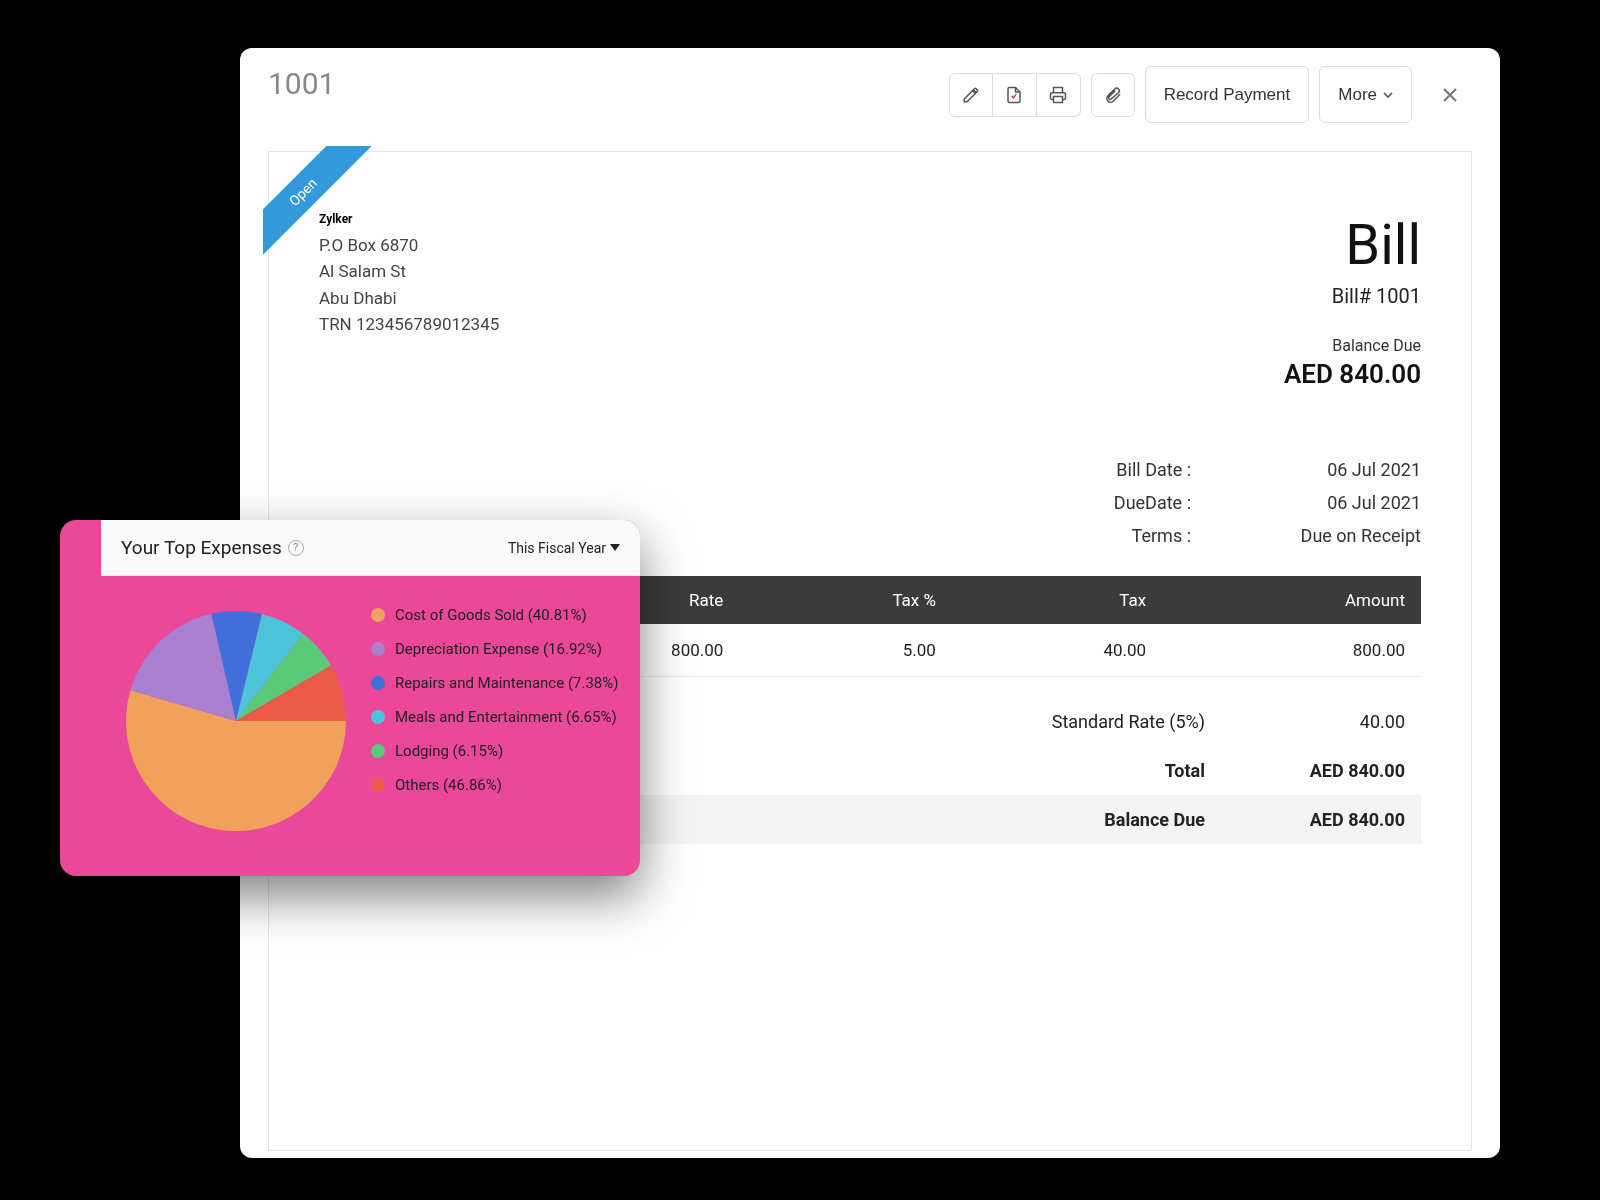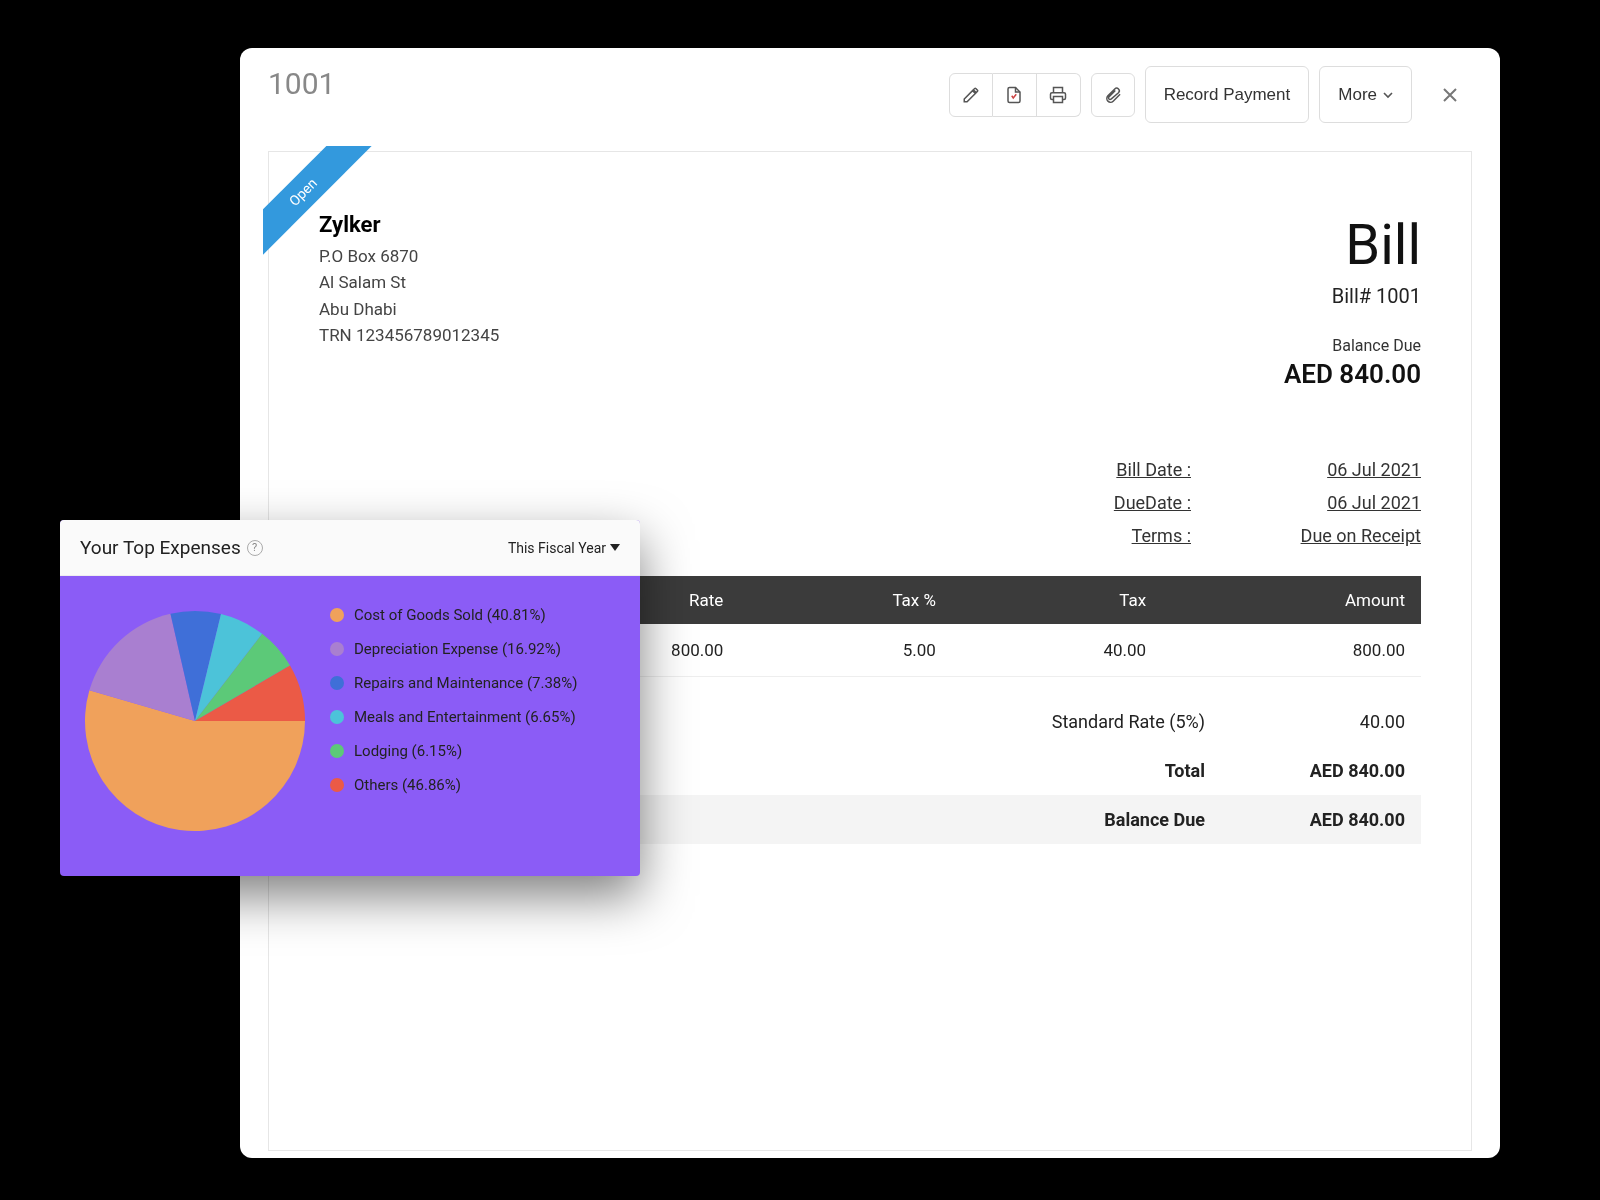--- a/index.html
+++ b/index.html
@@ -82,30 +82,30 @@
   background: #3399dd;
   color: #fff;
   font-size: 14px;
   text-align: center;
   transform: rotate(-45deg);
   left: -50px;
   top: 30px;
 }
 .bill-inner { padding: 60px 50px 30px 50px; }
 .from-block { float: left; max-width: 400px; }
-.from-block .name { font-weight: 700; font-size: 22px; color: #000; margin-bottom: 6px; }
+.from-block .name { font-weight: 700; font-size: 12px; color: #000; margin-bottom: 6px; }
 .from-block .line { font-size: 17px; color: #444; line-height: 1.55; }
 .bill-right { float: right; text-align: right; }
 .bill-big { font-size: 56px; color: #111; font-weight: 400; }
 .bill-num { font-size: 20px; color: #222; margin-top: 6px; }
 .bal-lab { font-size: 16px; color: #333; margin-top: 28px; }
 .bal-val { font-size: 26px; color: #111; font-weight: 600; margin-top: 4px; }
 .clear { clear: both; }
 .meta { margin-top: 70px; }
-.meta-row { display: flex; justify-content: flex-end; gap: 50px; font-size: 18px; color: #333; margin-bottom: 12px; text-decoration: underline; }
+.meta-row { display: flex; justify-content: flex-end; gap: 50px; font-size: 18px; color: #333; margin-bottom: 12px; }
 .meta-row .mlab { width: 150px; text-align: right; }
 .meta-row .mval { width: 180px; text-align: right; }
 .tbl { width: 100%; margin-top: 30px; border-collapse: collapse; }
 .tbl thead th {
   background: #3b3b3b; color: #fff; font-weight: 400;
   padding: 14px 16px; font-size: 17px; text-align: right;
 }
 .tbl tbody td {
   padding: 16px; font-size: 17px; color: #222; text-align: right;
   border-bottom: 1px solid #eee;
@@ -115,24 +115,25 @@
 .sum-row .slab { width: 260px; text-align: right; color: #222; }
 .sum-row .sval { width: 160px; text-align: right; color: #222; }
 .sum-row.bold { font-weight: 700; }
 .sum-row.shade { background: #f4f4f4; }
 
 .expenses-card {
   position: absolute;
   left: 60px;
   top: 520px;
   width: 580px;
-  background: #8b5cf6;
-  border-radius: 4px;
+  background: #ec4899;
+  border-radius: 16px;
   box-shadow: 0 20px 50px rgba(0,0,0,0.5);
   overflow: hidden;
+  padding-left: 41px;
 }
 .exp-header {
   display: flex; align-items: center; justify-content: space-between;
   padding: 16px 20px;
   border-bottom: 1px solid #eee;
   background: #fafafa;
 }
 .exp-title { font-size: 19px; color: #222; display: flex; align-items: center; gap: 6px; }
 .exp-help {
   width: 16px; height: 16px; border-radius: 50%; border: 1px solid #aaa;

